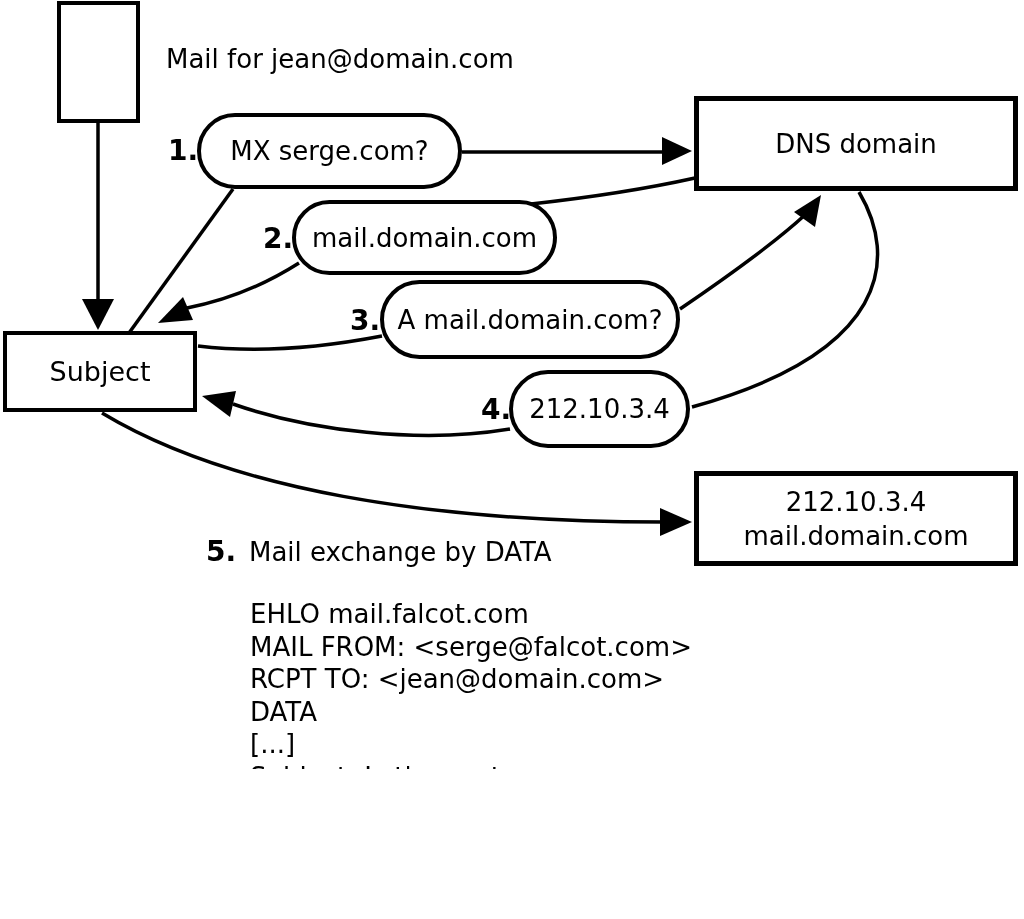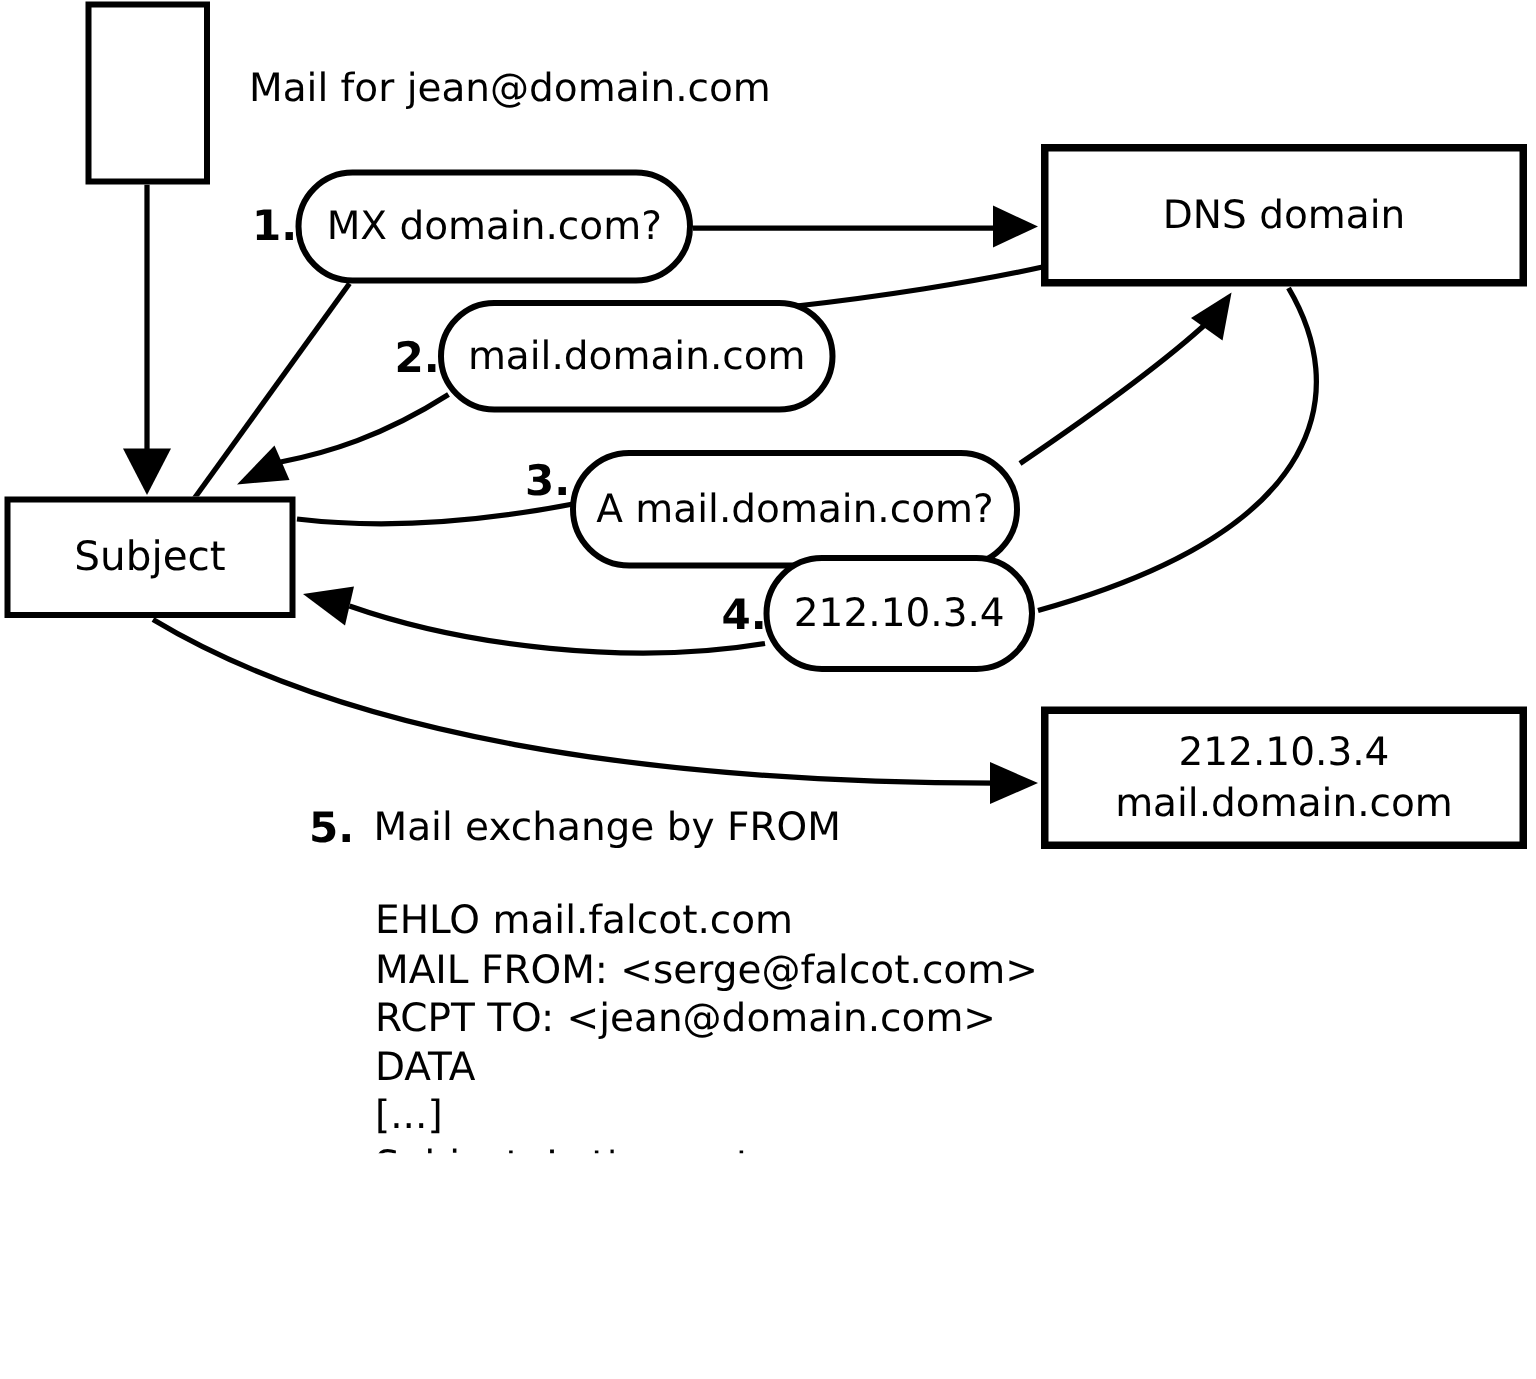--- a/index.html
+++ b/index.html
@@ -121,38 +121,38 @@
   </div>
 
   <div class="node rect-thick" style="left:694px; top:471px; width:324px; height:95px;">
     <div>
       <div>212.10.3.4</div>
       <div>mail.domain.com</div>
     </div>
   </div>
 
   <div class="node pill" style="left:197px; top:113px; width:265px; height:76px;">
-    <span>MX domain.com?</span>
+    <span>MX serge.com?</span>
   </div>
   <div class="node pill" style="left:292px; top:200px; width:265px; height:75px;">
     <span>mail.domain.com</span>
   </div>
-  <div class="node pill" style="left:380px; top:300px; width:300px; height:79px;align-items:center;">
+  <div class="node pill" style="left:380px; top:280px; width:300px; height:79px;align-items:center;">
     <span>A mail.domain.com?</span>
   </div>
   <div class="node pill" style="left:509px; top:370px; width:181px; height:78px;">
     <span>212.10.3.4</span>
   </div>
 
   <div class="num-label" style="left:168px; top:136px;">1.</div>
   <div class="num-label" style="left:263px; top:224px;">2.</div>
   <div class="num-label" style="left:350px; top:306px;">3.</div>
   <div class="num-label" style="left:481px; top:395px;">4.</div>
   <div class="num-label" style="left:206px; top:537px;">5.</div>
-  <div class="free-label" style="left:249px; top:537px;">Mail exchange by FROM</div>
+  <div class="free-label" style="left:249px; top:537px;">Mail exchange by DATA</div>
 
   <div id="smtp-session">EHLO mail.falcot.com
 MAIL FROM: &lt;serge@falcot.com&gt;
 RCPT TO: &lt;jean@domain.com&gt;
 DATA
 [...]
 Subject: Let's meet
 
 Hello Jean,
 [...]

